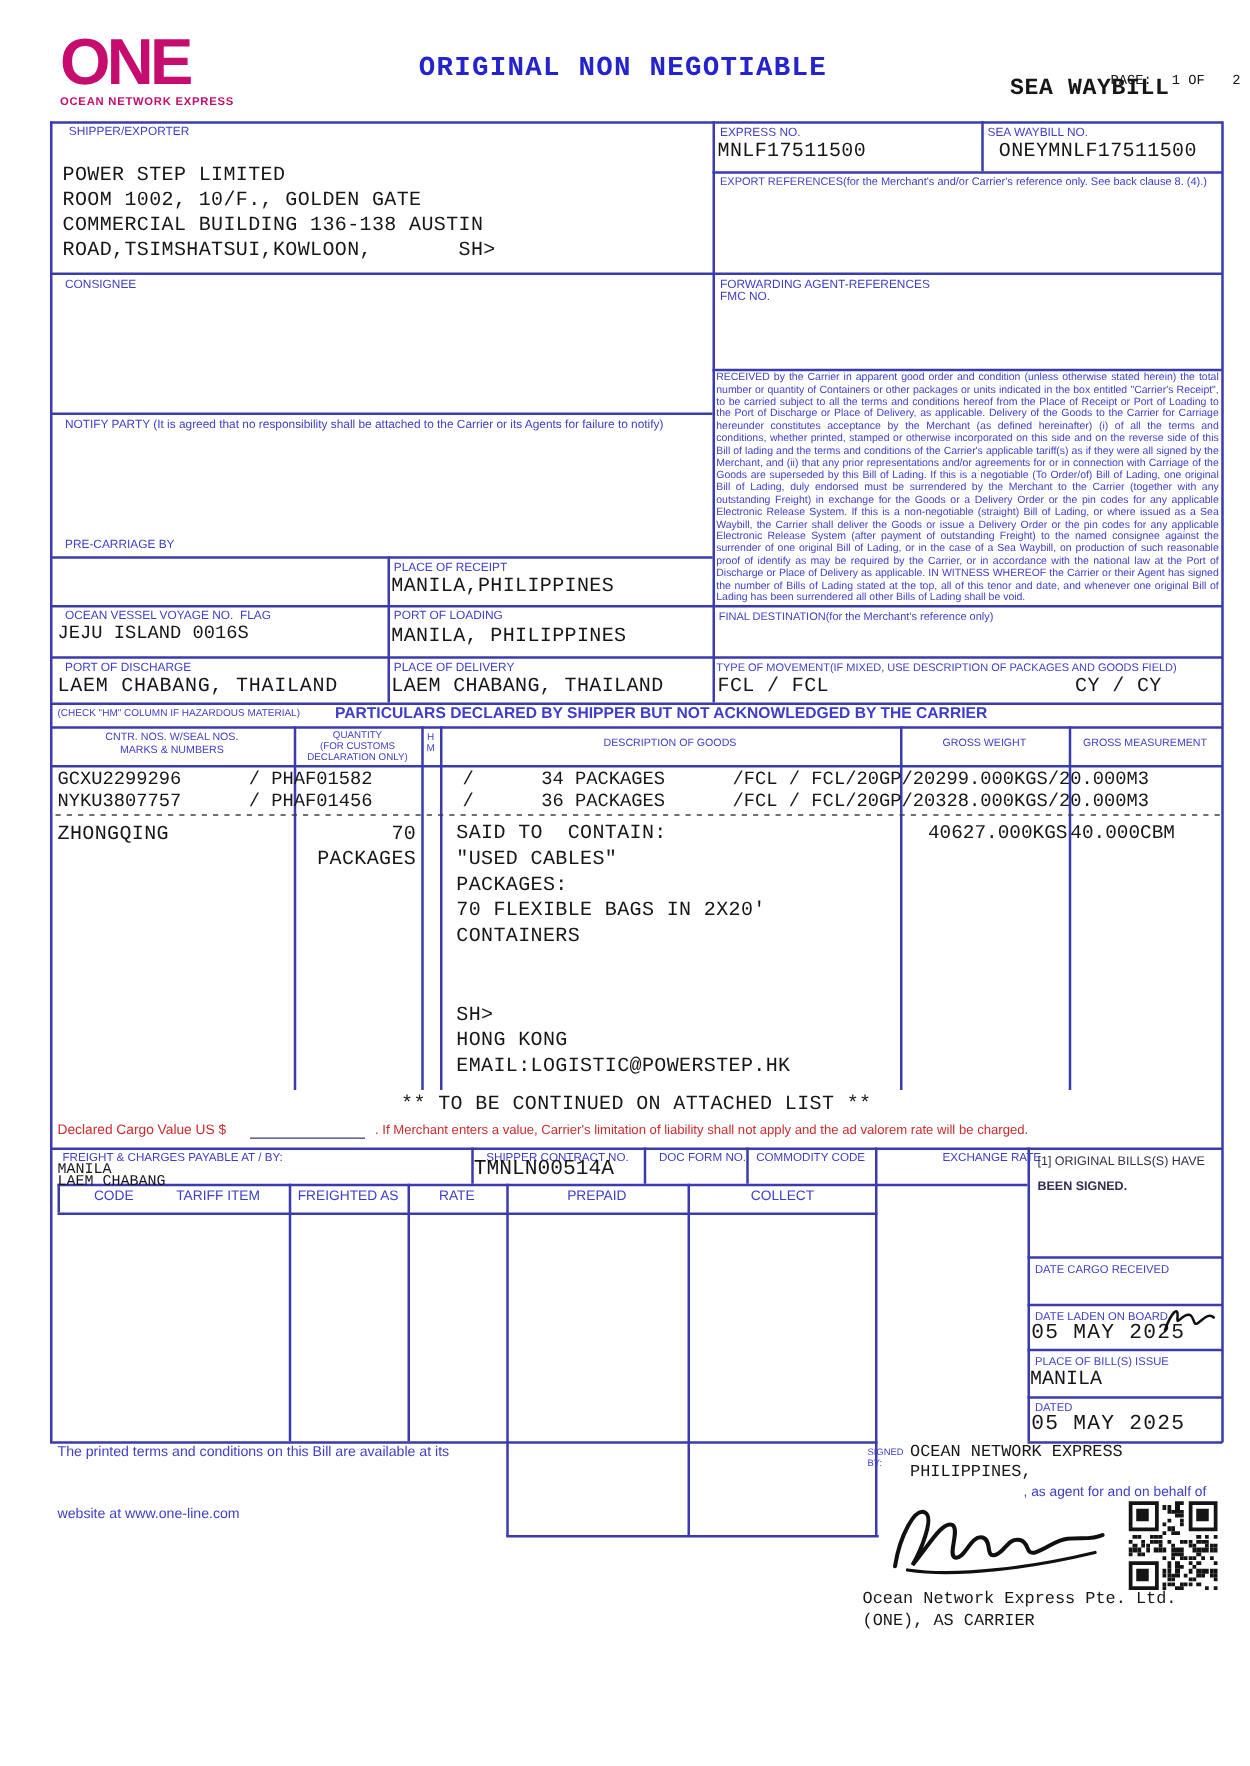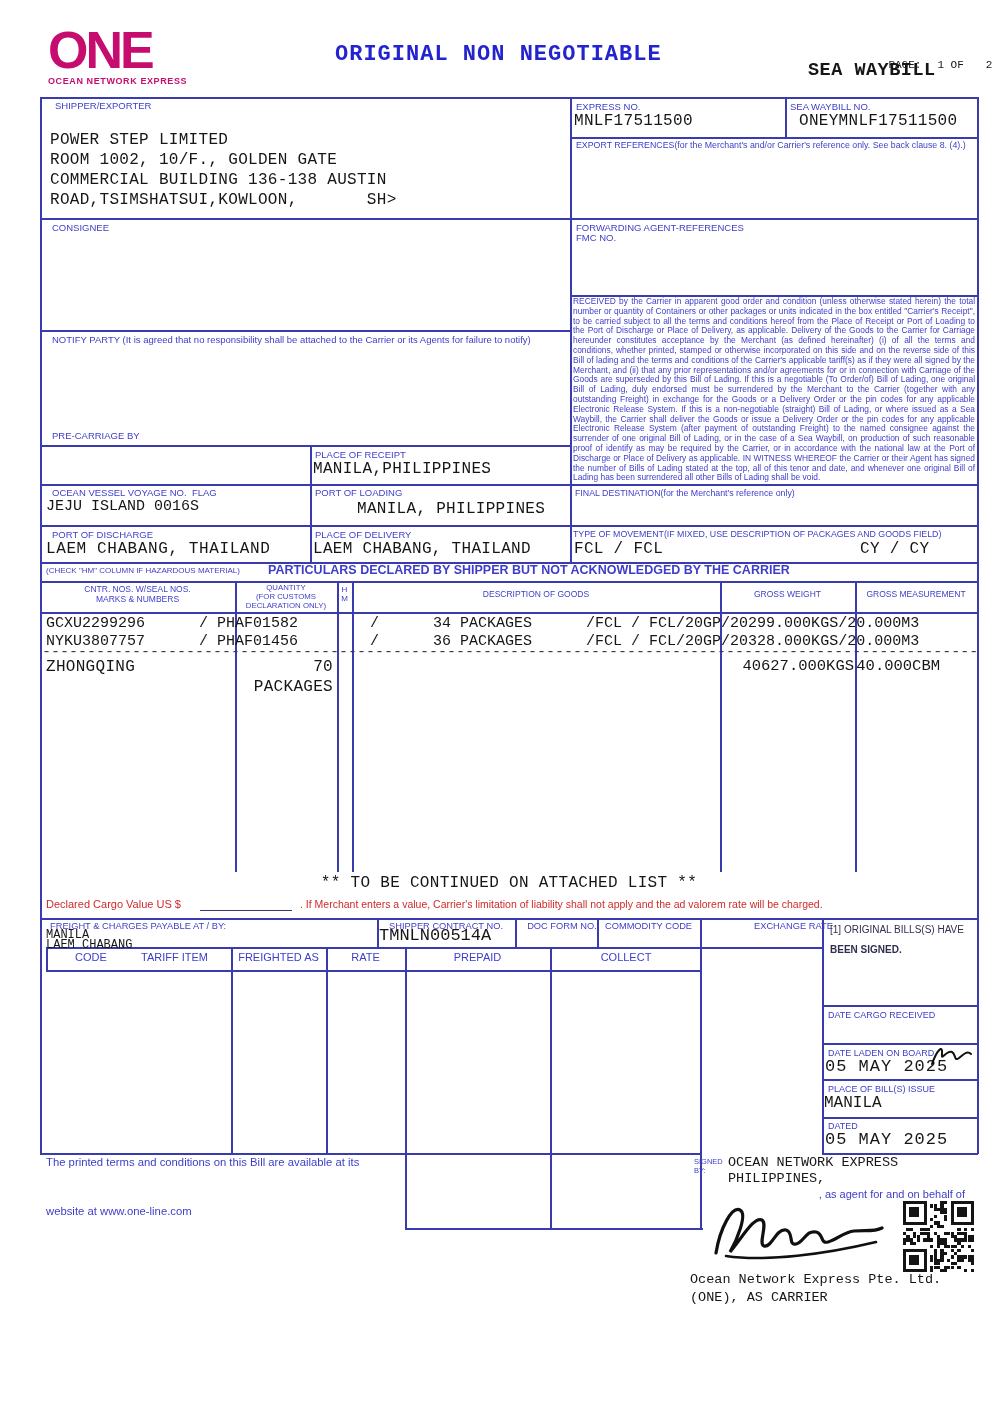--- a/index.html
+++ b/index.html
@@ -109,21 +109,21 @@
 
   <div class="lbl" style="left:52px;top:334px;" data-name="notify-party-label">NOTIFY PARTY (It is agreed that no responsibility shall be attached to the Carrier or its Agents for failure to notify)</div>
 
   <div class="lbl" style="left:52px;top:430px;" data-name="pre-carriage-label">PRE-CARRIAGE BY</div>
   <div class="lbl" style="left:315px;top:449px;" data-name="place-of-receipt-label">PLACE OF RECEIPT</div>
   <div class="mono v16" style="left:313px;top:460px;" data-name="place-of-receipt-value">MANILA,PHILIPPINES</div>
 
   <div class="lbl" style="left:52px;top:487px;" data-name="vessel-voyage-label">OCEAN VESSEL VOYAGE NO.  FLAG</div>
   <div class="mono v15" style="left:46px;top:498px;" data-name="vessel-voyage-value">JEJU ISLAND 0016S</div>
   <div class="lbl" style="left:315px;top:487px;" data-name="port-of-loading-label">PORT OF LOADING</div>
-  <div class="mono v16" style="left:313px;top:500px;padding-left:44px;" data-name="port-of-loading-value">MANILA, PHILIPPINES</div>
+  <div class="mono v16" style="left:313px;top:500px;" data-name="port-of-loading-value">MANILA, PHILIPPINES</div>
   <div class="lbl lbl-sm" style="left:575px;top:488px;" data-name="final-destination-label">FINAL DESTINATION(for the Merchant's reference only)</div>
 
   <div class="lbl" style="left:52px;top:529px;" data-name="port-of-discharge-label">PORT OF DISCHARGE</div>
   <div class="mono v16" style="left:46px;top:540px;letter-spacing:.6px;" data-name="port-of-discharge-value">LAEM CHABANG, THAILAND</div>
   <div class="lbl" style="left:315px;top:529px;" data-name="place-of-delivery-label">PLACE OF DELIVERY</div>
   <div class="mono v16" style="left:313px;top:540px;" data-name="place-of-delivery-value">LAEM CHABANG, THAILAND</div>
   <div class="lbl lbl-sm" style="left:573px;top:529px;" data-name="movement-type-label">TYPE OF MOVEMENT(IF MIXED, USE DESCRIPTION OF PACKAGES AND GOODS FIELD)</div>
   <div class="mono v16" style="left:574px;top:540px;" data-name="movement-value-left">FCL / FCL</div>
   <div class="mono v16" style="left:860px;top:540px;" data-name="movement-value-right">CY / CY</div>
 
@@ -147,20 +147,32 @@
   <div class="a ctr lbl" style="left:720px;top:589px;width:135px;font-size:8.5px;" data-name="col-header-gross-weight">GROSS WEIGHT</div>
   <div class="a ctr lbl" style="left:855px;top:589px;width:122px;font-size:8.5px;" data-name="col-header-gross-measurement">GROSS MEASUREMENT</div>
 
   <div class="mono v15" style="left:46px;top:615px;" data-name="container-row">GCXU2299296      / PHAF01582        /      34 PACKAGES      /FCL / FCL/20GP/20299.000KGS/20.000M3</div>
   <div class="mono v15" style="left:46px;top:633px;" data-name="container-row">NYKU3807757      / PHAF01456        /      36 PACKAGES      /FCL / FCL/20GP/20328.000KGS/20.000M3</div>
   <div class="mono v15" style="left:42px;top:644px;color:#3c3c3c;" data-name="dashed-divider">--------------------------------------------------------------------------------------------------------</div>
 
   <div class="mono v16" style="left:46px;top:658px;" data-name="marks-value">ZHONGQING</div>
   <div class="mono v16 rgt" style="left:235px;top:658px;width:98px;" data-name="quantity-value">70</div>
   <div class="mono v16 rgt" style="left:235px;top:678px;width:98px;" data-name="quantity-unit">PACKAGES</div>
+  <div class="a" style="left:365px;top:657px;" data-name="goods-description">
+    <div class="mono v16 descline" style="position:static;">SAID TO  CONTAIN:</div>
+    <div class="mono v16 descline" style="position:static;">"USED CABLES"</div>
+    <div class="mono v16 descline" style="position:static;">PACKAGES:</div>
+    <div class="mono v16 descline" style="position:static;">70 FLEXIBLE BAGS IN 2X20'</div>
+    <div class="mono v16 descline" style="position:static;">CONTAINERS</div>
+    <div class="mono v16 descline" style="position:static;"></div>
+    <div class="mono v16 descline" style="position:static;"></div>
+    <div class="mono v16 descline" style="position:static;">SH&gt;</div>
+    <div class="mono v16 descline" style="position:static;">HONG KONG</div>
+    <div class="mono v16 descline" style="position:static;">EMAIL:LOGISTIC@POWERSTEP.HK</div>
+  </div>
   <div class="mono rgt" style="left:720px;top:657px;width:134px;font-size:15.5px;" data-name="gross-weight-value">40627.000KGS</div>
   <div class="mono rgt" style="left:855px;top:657px;width:85px;font-size:15.5px;" data-name="gross-measurement-value">40.000CBM</div>
 
   <div class="mono v16 ctr" style="left:40px;top:874px;width:938px;" data-name="continued-note">** TO BE CONTINUED ON ATTACHED LIST **</div>
 
   <div class="a red" style="left:46px;top:898px;font-size:11px;" data-name="declared-value-label">Declared Cargo Value US $</div>
   <div class="a" style="left:200px;top:910px;width:92px;height:1.4px;background:#3a3a66;" data-name="declared-value-blank-line"></div>
   <div class="a red" style="left:300px;top:898px;font-size:10.5px;" data-name="declared-value-note">. If Merchant enters a value, Carrier's limitation of liability shall not apply and the ad valorem rate will be charged.</div>
 
   <div class="lbl" style="left:50px;top:921px;font-size:9.3px;" data-name="freight-payable-label">FREIGHT &amp; CHARGES PAYABLE AT / BY:</div>

